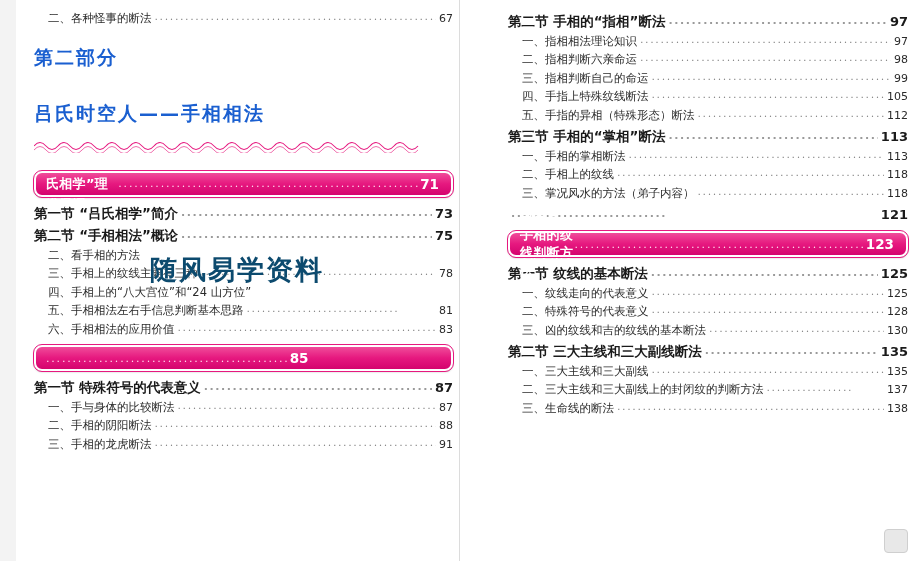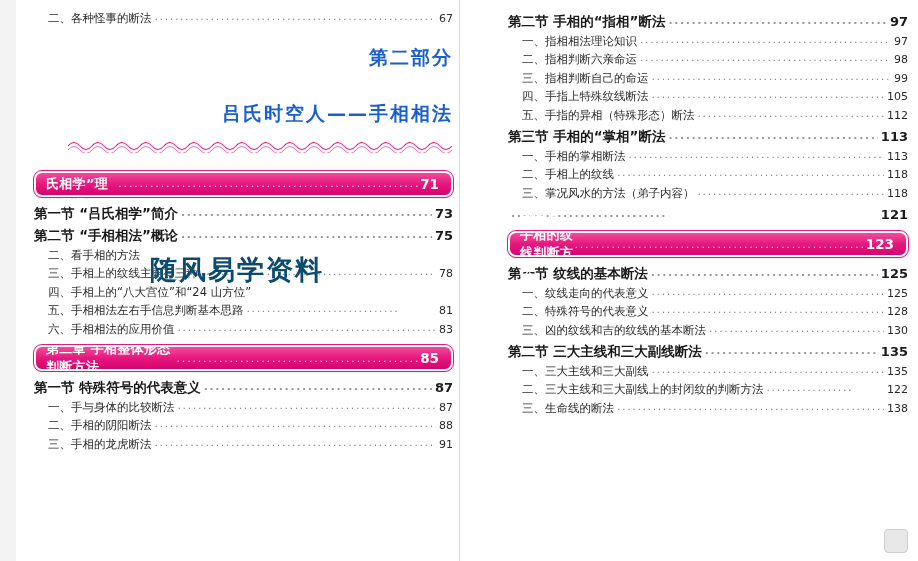--- a/index.html
+++ b/index.html
@@ -63,21 +63,21 @@
   .chapter .txt{font-size:13px;font-weight:bold;color:#ffffff;letter-spacing:.3px;}
   .chapter .dots{color:#ffd9ec;letter-spacing:1.8px;font-size:11px;}
   .chapter .pg{font-size:13.5px;font-weight:bold;color:#ffffff;}
   .chapter.outlined{
     border:2px solid #ffffff;
     outline:1px solid #e6187f;
   }
 
   
   .part{
-    text-align:right;margin-top:20px;
+    text-align:left;margin-top:20px;
   }
   .part .p1{
     font-size:19px;font-weight:bold;color:#1a5fd0;letter-spacing:2px;
   }
   .part .p2{
     font-size:19px;font-weight:bold;color:#1a5fd0;letter-spacing:2px;margin-top:30px;
   }
   .wave{
     margin:12px auto 4px auto;
     width:385px;height:14px;
@@ -168,21 +168,20 @@
       <span class="pg">81</span>
     </div>
 
     <div class="row lv-item">
       <span class="txt">六、手相相法的应用价值</span>
       <span class="dots">.....................................................................</span>
       <span class="pg">83</span>
     </div>
 
     <div class="chapter outlined">
-      <span class="txt">第二章 手相整体形态判断方法</span>
       <span class="dots">..............................................</span>
       <span class="pg">85</span>
     </div>
 
     <div class="row lv-sec">
       <span class="txt">第一节 特殊符号的代表意义</span>
       <span class="dots">......................................................................</span>
       <span class="pg">87</span>
     </div>
 
@@ -313,21 +312,21 @@
 
     <div class="row lv-item">
       <span class="txt">一、三大主线和三大副线</span>
       <span class="dots">.........................................................................</span>
       <span class="pg">135</span>
     </div>
 
     <div class="row lv-item">
       <span class="txt">二、三大主线和三大副线上的封闭纹的判断方法</span>
       <span class="dots">.................</span>
-      <span class="pg">122</span>
+      <span class="pg">137</span>
     </div>
 
     <div class="row lv-item">
       <span class="txt">三、生命线的断法</span>
       <span class="dots">.............................................................................</span>
       <span class="pg">138</span>
     </div>
 
   </div>
 </div>

